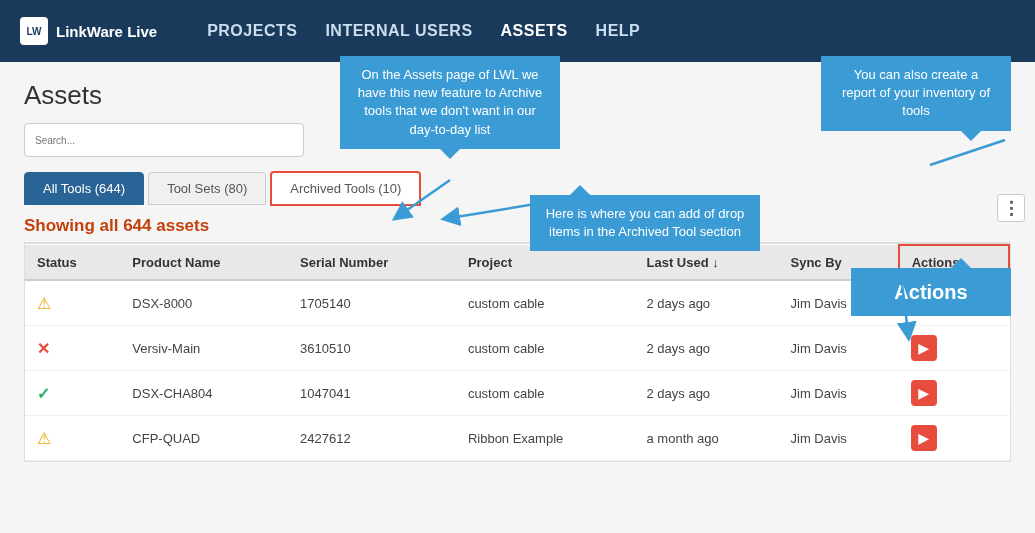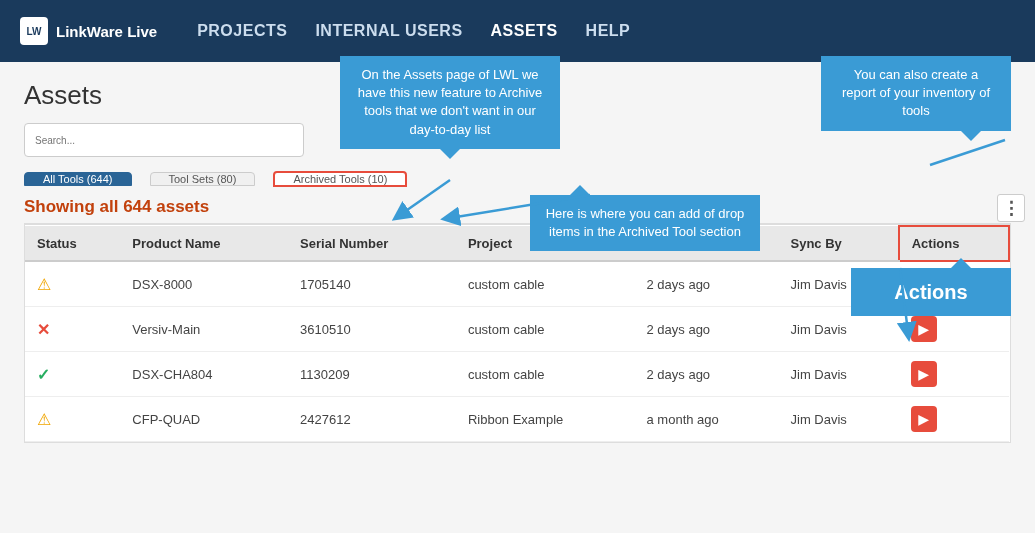--- a/index.html
+++ b/index.html
@@ -5,21 +5,21 @@
     * { box-sizing: border-box; margin: 0; padding: 0; }
     body { font-family: Arial, sans-serif; font-size: 13px; background: #f5f5f5; width: 1035px; height: 533px; overflow: hidden; position: relative; }
 
     
     .navbar {
       background: #1a3a5c;
       height: 62px;
       display: flex;
       align-items: center;
       padding: 14px 20px;
-      gap: 20px;
+      gap: 30px;
     }
     .navbar-brand {
       display: flex;
       align-items: center;
       gap: 8px;
     }
     .brand-icon {
       background: #fff;
       border-radius: 4px;
       width: 28px;
@@ -75,28 +75,28 @@
     }
 
     
     .tabs-row {
       display: flex;
       align-items: center;
       gap: 0;
       margin-bottom: 6px;
     }
     .tab {
-      padding: 0 18px;
+      padding: 8px 18px;
       border: 1px solid #ccc;
       background: #f0f0f0;
-      font-size: 11px;
+      font-size: 13px;
       cursor: pointer;
       color: #555;
       border-radius: 4px 4px 0 0;
-      margin-right: 18px;
+      margin-right: 4px;
     }
     .tab.active {
       background: #2a6496;
       color: #fff;
       border-color: #2a6496;
     }
     .tab.archived-tab {
       border: 2px solid #e74c3c;
       color: #555;
       background: #fff;
@@ -331,21 +331,21 @@
       <td>custom cable</td>
       <td>2 days ago</td>
       <td>Jim Davis</td>
       <td>
         <button class="action-btn">▶</button>
       </td>
     </tr>
           <tr>
       <td><span class="status-icon status-ok">✓</span></td>
       <td>DSX-CHA804</td>
-      <td>1130209</td>
+      <td>1047041</td>
       <td>custom cable</td>
       <td>2 days ago</td>
       <td>Jim Davis</td>
       <td>
         <button class="action-btn">▶</button>
       </td>
     </tr>
           <tr>
       <td><span class="status-icon status-warning">⚠</span></td>
       <td>CFP-QUAD</td>

